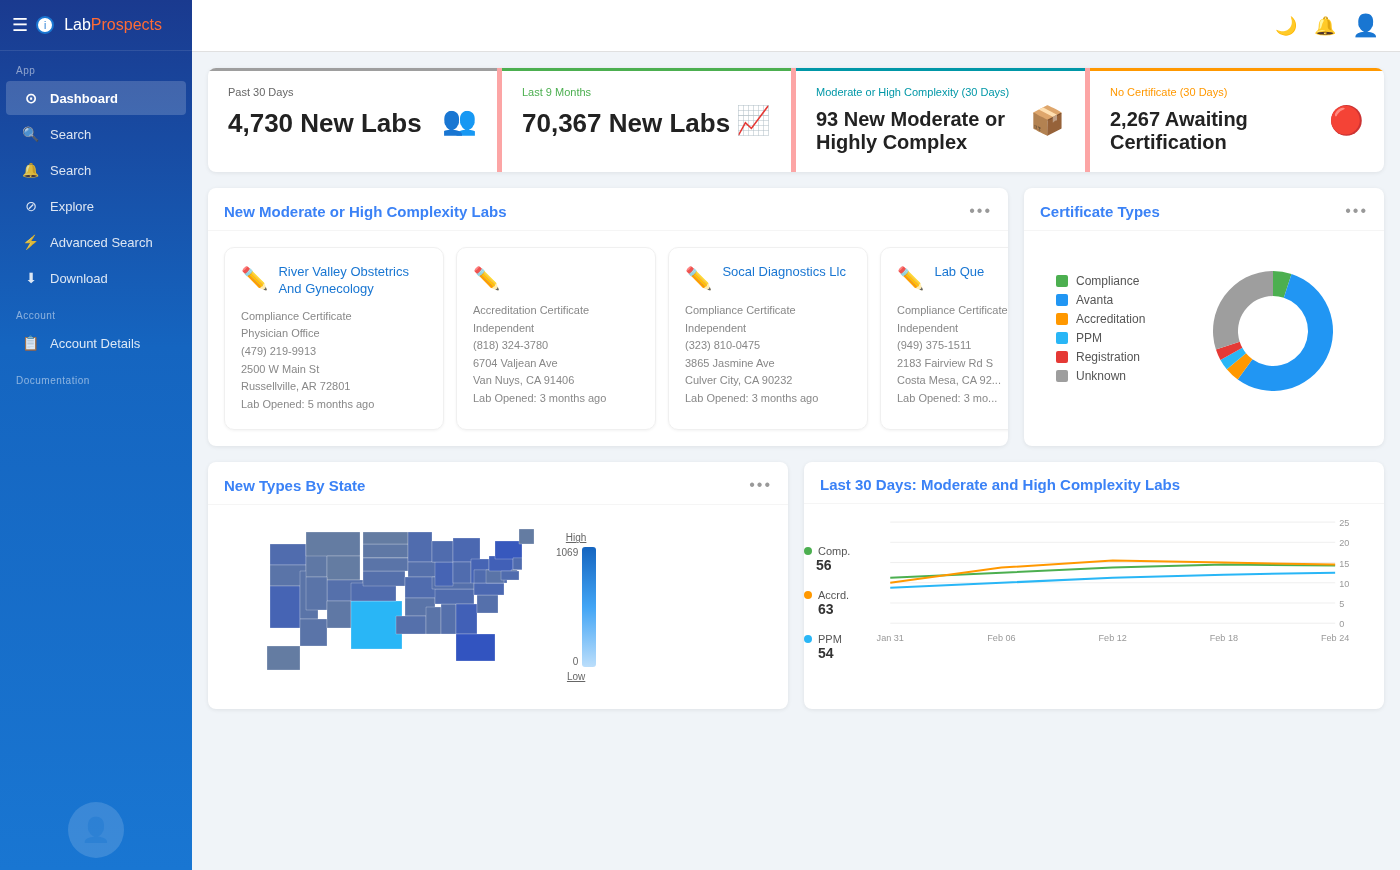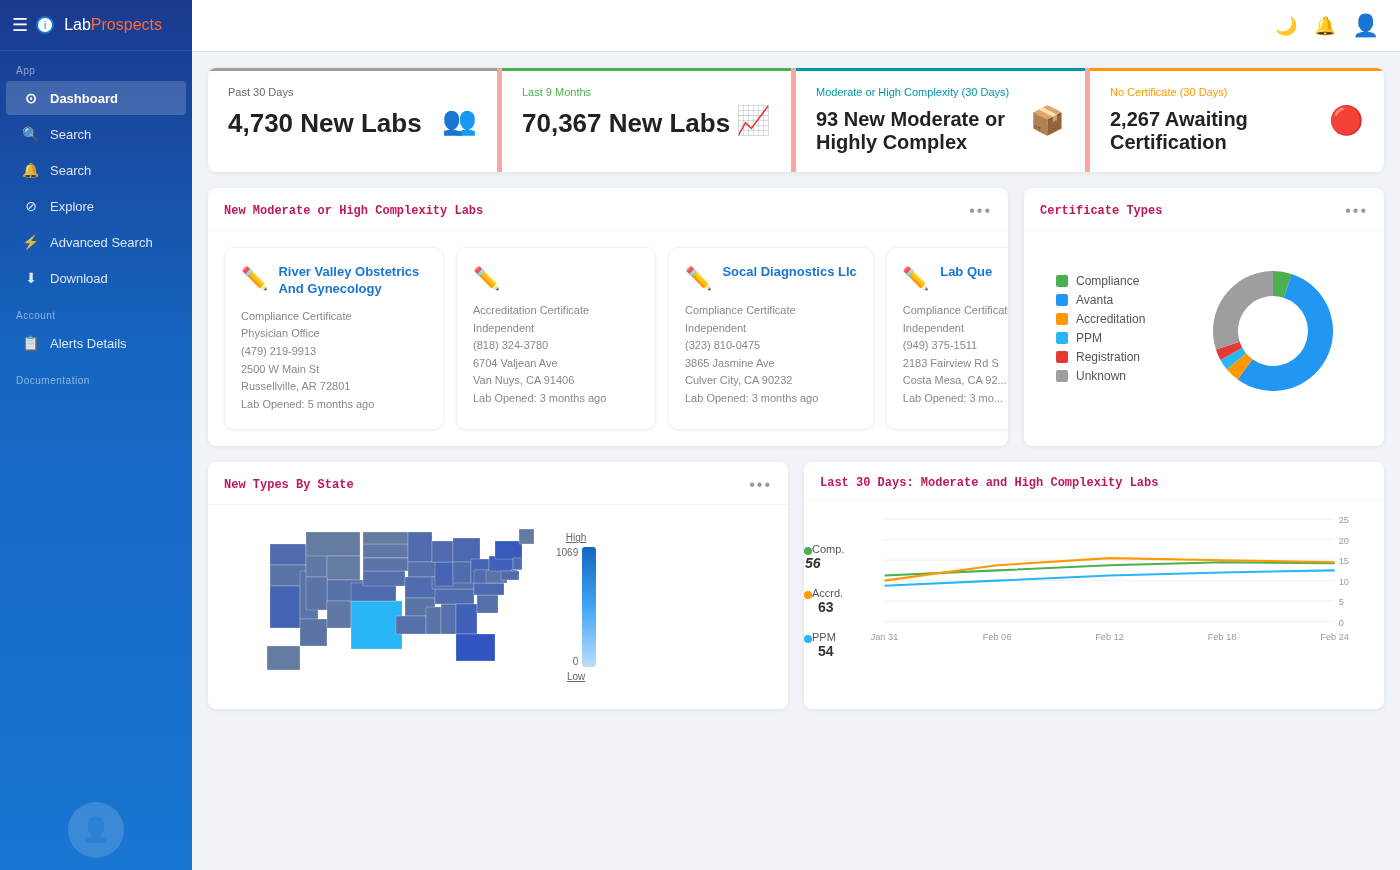--- a/index.html
+++ b/index.html
@@ -146,21 +146,21 @@
       box-shadow: 0 1px 4px rgba(0,0,0,0.08);
       overflow: hidden;
     }
     .panel-header {
       display: flex;
       align-items: center;
       justify-content: space-between;
       padding: 14px 16px 10px 16px;
       border-bottom: 1px solid #f5f5f5;
     }
-    .panel-title { font-size: 12px; font-weight: 600; color: #be185d; font-family: Liberation Mono, monospace; }
+    .panel-title { font-size: 15px; font-weight: 600; color: #3b82f6; }
     .panel-menu { color: #999; cursor: pointer; font-size: 16px; letter-spacing: 2px; }
 
     
     .lab-cards-container {
       display: flex;
       gap: 12px;
       padding: 16px;
       overflow-x: auto;
     }
     .lab-card {
@@ -168,21 +168,21 @@
       border: 1px solid #f0f0f0;
       border-radius: 10px;
       padding: 16px;
       min-width: 200px;
       max-width: 220px;
       box-shadow: 0 1px 3px rgba(0,0,0,0.05);
       flex-shrink: 0;
     }
     .lab-card-header { display: flex; align-items: flex-start; gap: 10px; margin-bottom: 10px; }
     .lab-card-icon { font-size: 22px; color: #42a5f5; margin-top: 2px; }
-    .lab-card-name { font-size: 13px; font-weight: 700; color: #1976d2; line-height: 1.3; }
+    .lab-card-name { font-size: 13px; font-weight: 400; color: #1976d2; line-height: 1.3; }
     .lab-card-detail { font-size: 11px; color: #888; line-height: 1.6; }
 
     
     .cert-panel { display: flex; flex-direction: column; }
     .cert-legend { padding: 12px 16px; }
     .cert-legend-item { display: flex; align-items: center; gap: 8px; font-size: 12px; color: #555; margin-bottom: 5px; }
     .cert-dot { width: 12px; height: 12px; border-radius: 2px; flex-shrink: 0; }
     .cert-chart-area { display: flex; justify-content: center; align-items: center; padding: 10px; flex: 1; }
 
     
@@ -199,21 +199,21 @@
     .map-container { padding: 12px 16px; display: flex; align-items: center; gap: 12px; }
     .map-svg { width: 320px; height: 180px; }
     .map-legend { display: flex; flex-direction: column; align-items: center; gap: 4px; }
     .map-legend-bar {
       width: 14px;
       height: 120px;
       background: linear-gradient(to bottom, #1565c0, #42a5f5, #bbdefb);
       border-radius: 3px;
     }
     .map-legend-label { font-size: 10px; color: #666; text-decoration: underline; }
-    .line-legend-item { display: flex; align-items: flex-end; gap: 0; }
+    .line-legend-item { display: flex; align-items: center; gap: 6px; }
     .line-dot { width: 8px; height: 8px; border-radius: 50%; }
     .line-legend-label { font-size: 11px; color: #555; }
     .line-legend-value { font-size: 14px; font-weight: 600; color: #333; }
 
     
     .bottom-chart-inner { display: flex; gap: 12px; }
     .line-stats { display: flex; flex-direction: column; justify-content: center; gap: 16px; padding: 8px 0; }
   </style>
 </head>
 <body>
@@ -250,21 +250,21 @@
     <span>Advanced Search</span>
   </div>
   <div class="sidebar-item">
     <span class="sidebar-item-icon">⬇</span>
     <span>Download</span>
   </div>
 
   <div class="sidebar-section-label">Account</div>
   <div class="sidebar-item">
     <span class="sidebar-item-icon">📋</span>
-    <span>Alerts Details</span>
+    <span>Account Details</span>
   </div>
 
   <div class="sidebar-section-label">Documentation</div>
 
   <div class="sidebar-bottom">
     <div class="sidebar-avatar-large">👤</div>
   </div>
 </div>
 
 <div class="main">
@@ -488,21 +488,21 @@
         <div class="panel-header">
           <span class="panel-title">Last 30 Days: Moderate and High Complexity Labs</span>
         </div>
         <div class="bottom-chart-inner">
           <div class="line-stats" id="line-stats">
               <div>
     <div class="line-legend-item">
       <div class="line-dot" style="background:#4caf50;"></div>
       <span class="line-legend-label">Comp.</span>
     </div>
-    <div class="line-legend-value" style="margin-left:1px;font-style:italic;">56</div>
+    <div class="line-legend-value" style="margin-left:12px;">56</div>
   </div>
               <div>
     <div class="line-legend-item">
       <div class="line-dot" style="background:#ff9800;"></div>
       <span class="line-legend-label">Accrd.</span>
     </div>
     <div class="line-legend-value" style="margin-left:14px;">63</div>
   </div>
               <div>
     <div class="line-legend-item">

